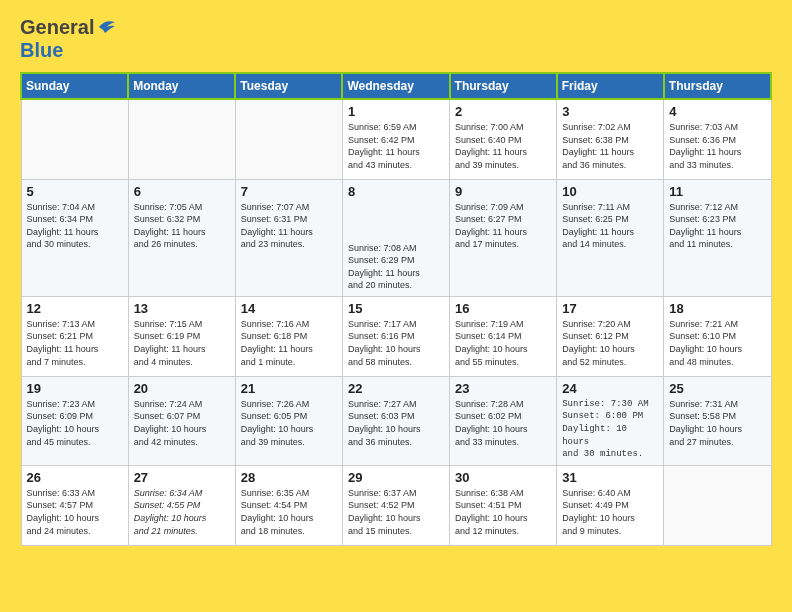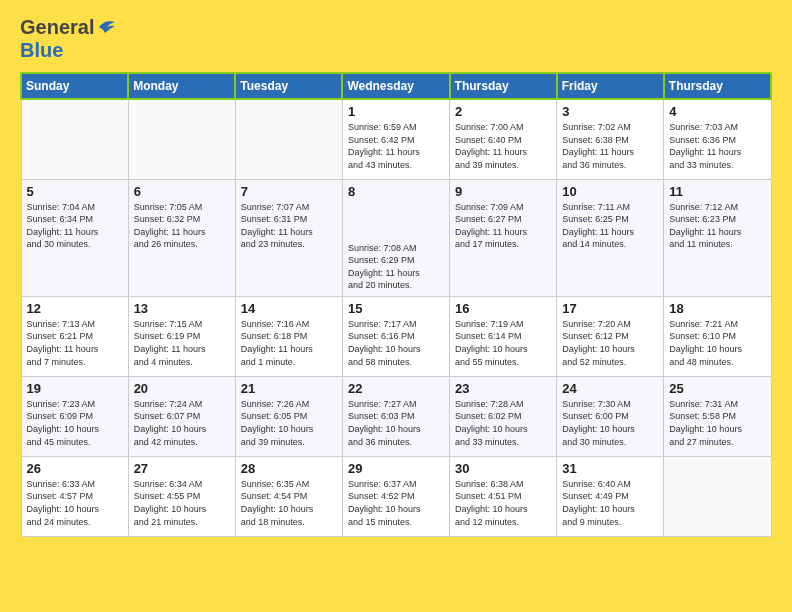--- a/index.html
+++ b/index.html
@@ -286,21 +286,21 @@
           </td>
           <td>
             <span class="day-num">23</span>
             <div class="day-info" style="white-space: pre-line;">Sunrise: 7:28 AM
 Sunset: 6:02 PM
 Daylight: 10 hours
 and 33 minutes.</div>
           </td>
           <td>
             <span class="day-num">24</span>
-            <div class="day-info" style="white-space: pre-line;">Sunrise: 7:30 AM
+            <div class="day-info" style="white-space: pre-line; font-family: Liberation Mono, monospace;">Sunrise: 7:30 AM
 Sunset: 6:00 PM
 Daylight: 10 hours
 and 30 minutes.</div>
           </td>
           <td>
             <span class="day-num">25</span>
             <div class="day-info" style="white-space: pre-line;">Sunrise: 7:31 AM
 Sunset: 5:58 PM
 Daylight: 10 hours
 and 27 minutes.</div>
@@ -309,21 +309,21 @@
         <tr>
           <td>
             <span class="day-num">26</span>
             <div class="day-info" style="white-space: pre-line;">Sunrise: 6:33 AM
 Sunset: 4:57 PM
 Daylight: 10 hours
 and 24 minutes.</div>
           </td>
           <td>
             <span class="day-num">27</span>
-            <div class="day-info" style="white-space: pre-line;">Sunrise: 6:34 AM
+            <div class="day-info" style="white-space: pre-line; font-style: italic;">Sunrise: 6:34 AM
 Sunset: 4:55 PM
 Daylight: 10 hours
 and 21 minutes.</div>
           </td>
           <td>
             <span class="day-num">28</span>
             <div class="day-info" style="white-space: pre-line;">Sunrise: 6:35 AM
 Sunset: 4:54 PM
 Daylight: 10 hours
 and 18 minutes.</div>

